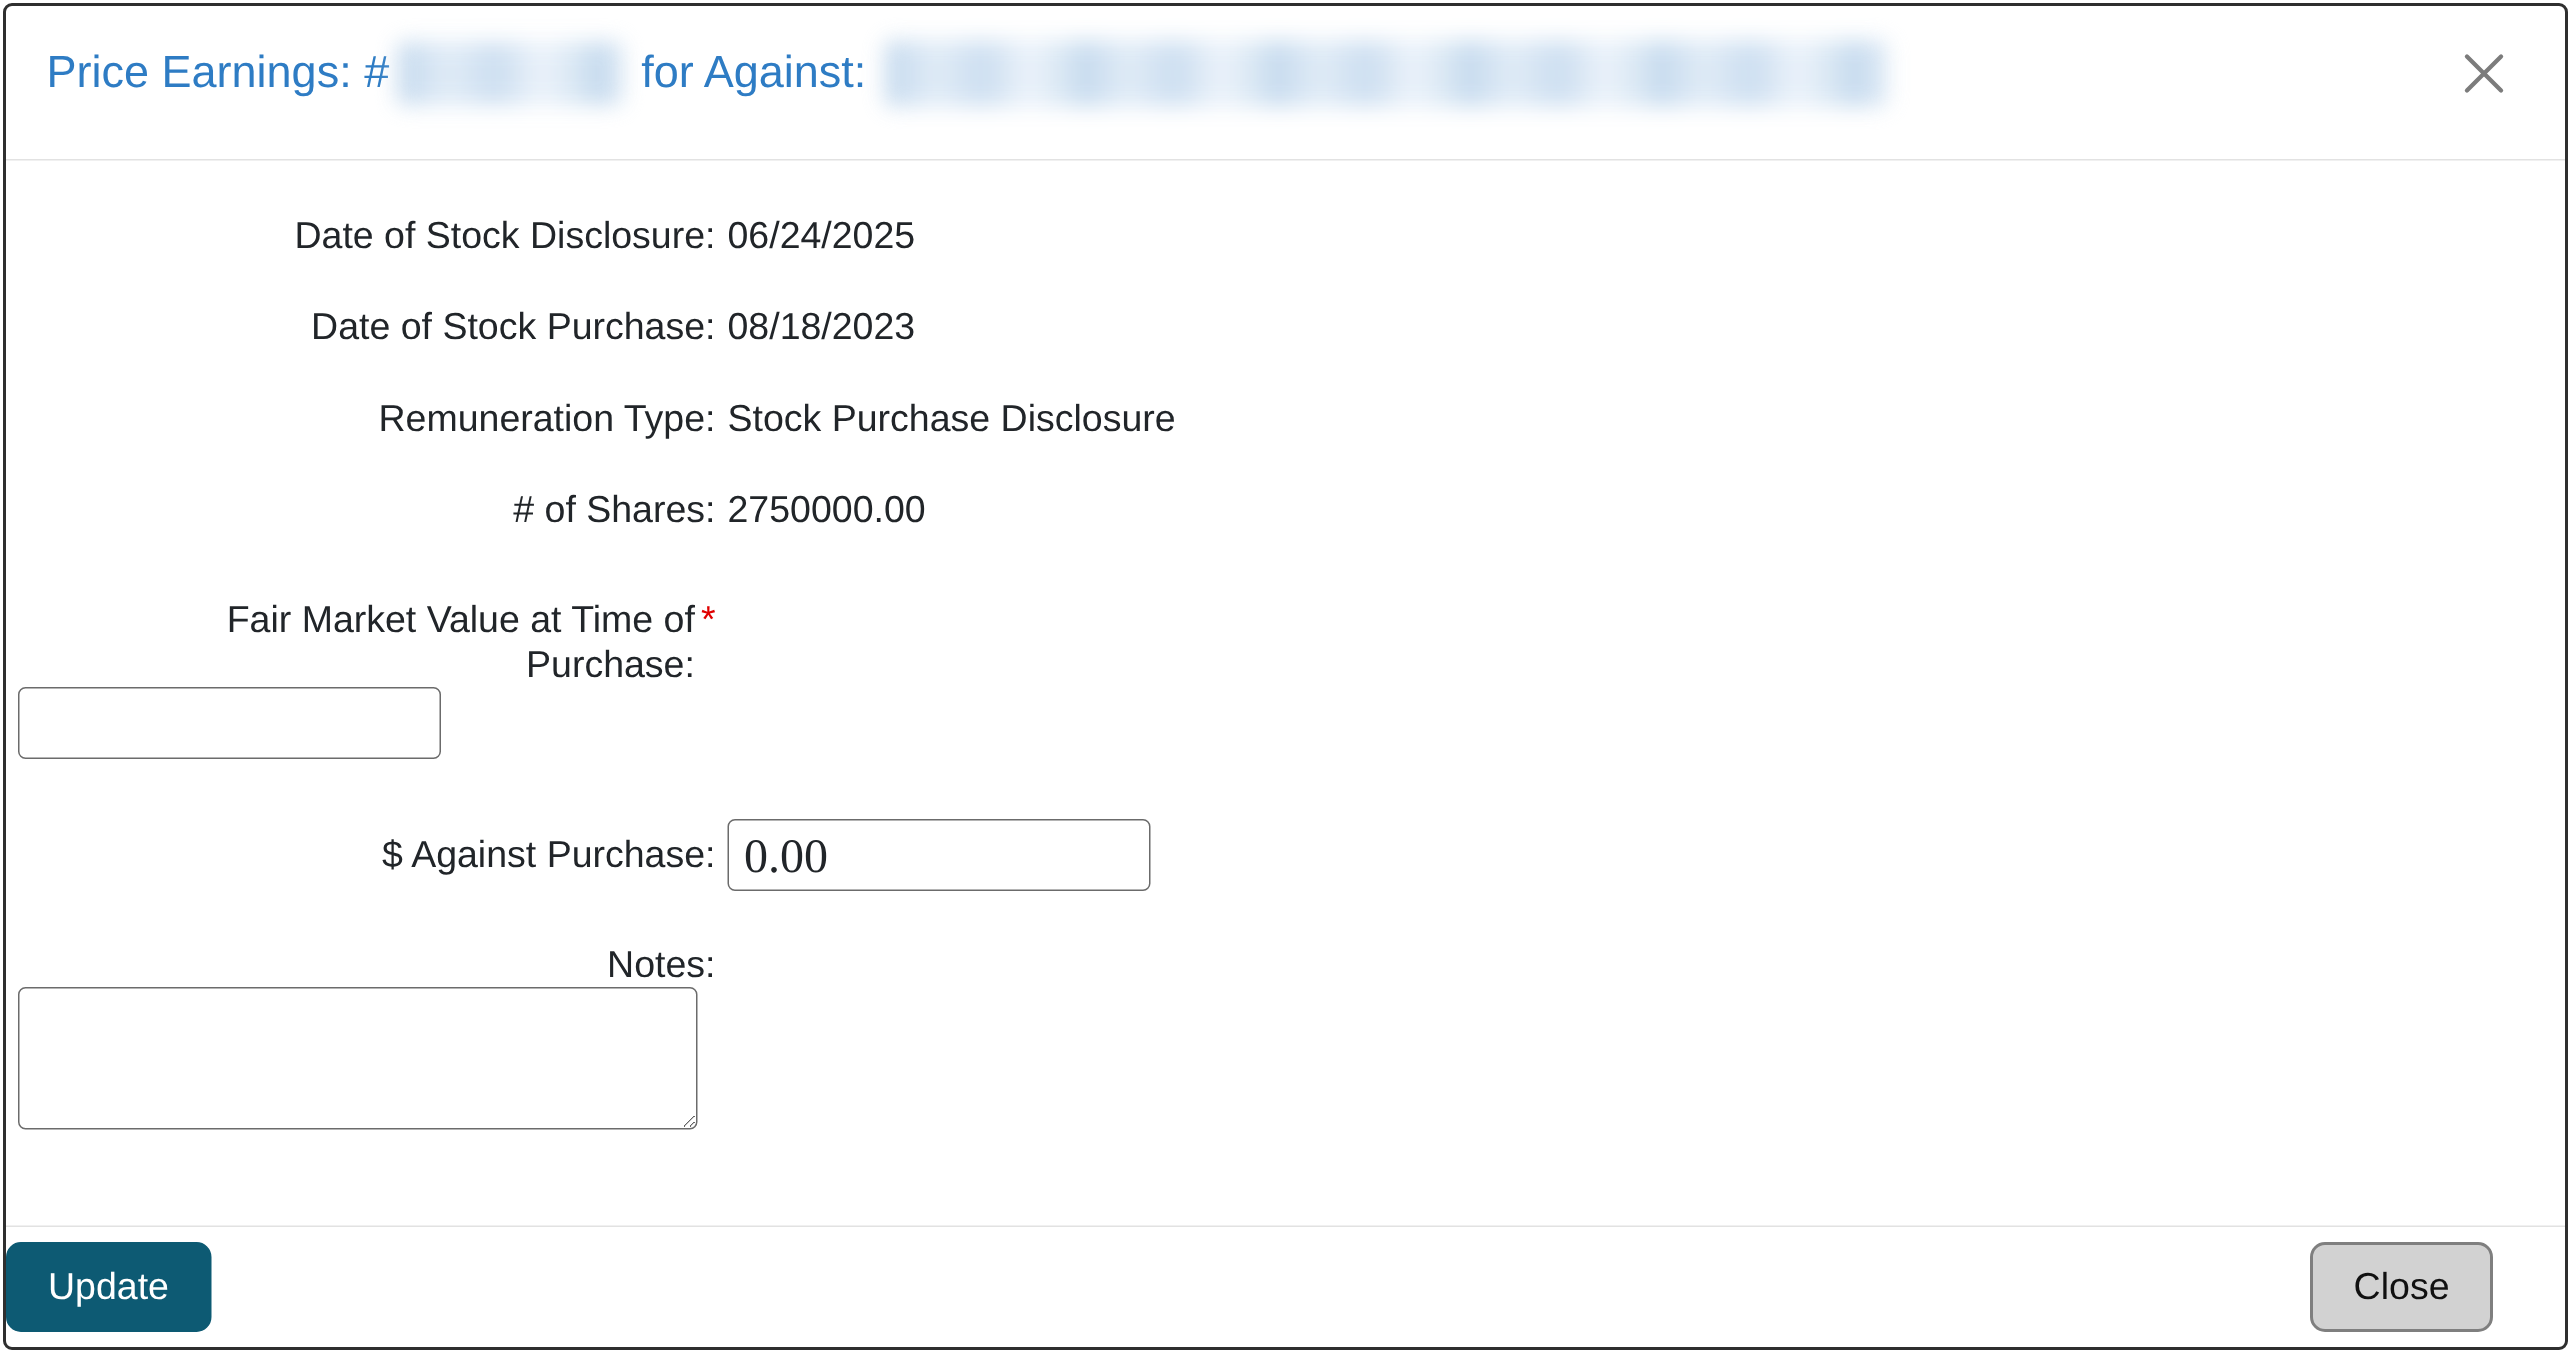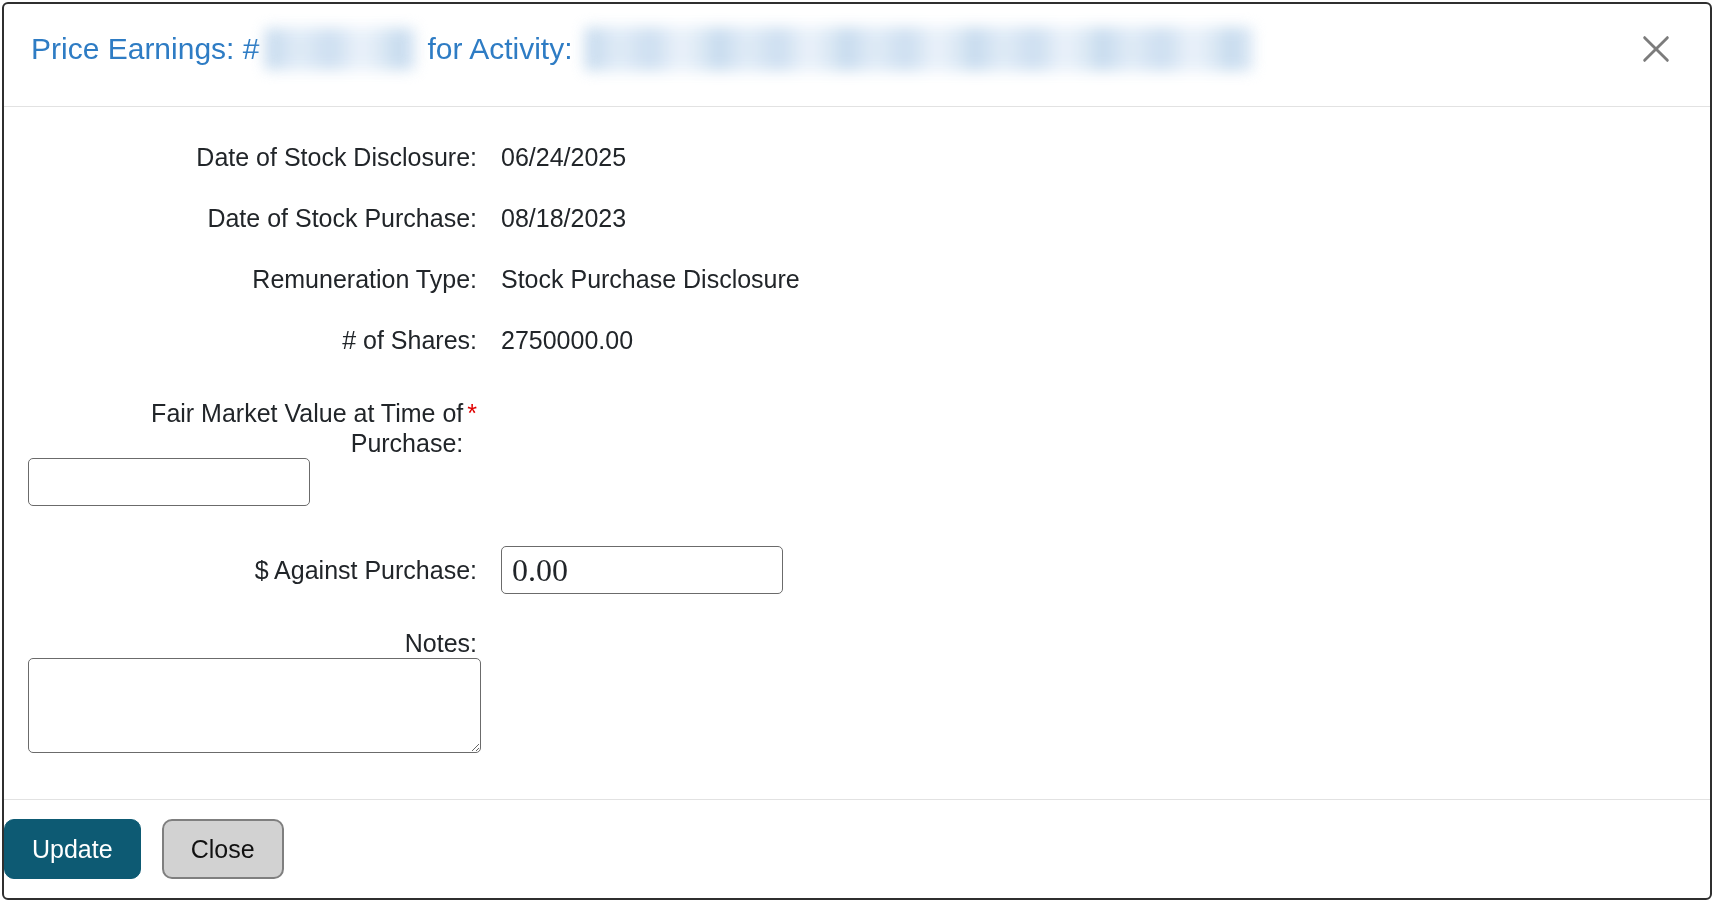--- a/index.html
+++ b/index.html
@@ -62,21 +62,21 @@
   .close-btn svg{display:block;}
   
   .dlg-body{
     flex:1 1 auto;
     padding:35px 0 30px 0;
     overflow:hidden;
   }
   .frow{display:flex;align-items:baseline;}
   .frow.static{margin-bottom:31px;font-size:25px;line-height:28px;}
   .lcol{flex:none;width:473px;text-align:right;font-size:25px;line-height:30px;}
-  .vcol{margin-left:24px;font-size:25px;}
+  .vcol{margin-left:8px;font-size:25px;}
   .frow.input-row{align-items:center;margin-bottom:26px;}
   .frow.input-row.align-top{align-items:flex-start;flex-direction:column;}
   .frow.input-row.align-top .lcol{padding-top:12px;}
   .frow.fmv-row{margin-bottom:40px;}
   .frow.threshold-row{margin-bottom:22px;}
   .lbl.narrow{display:inline-block;max-width:340px;text-align:right;vertical-align:top;}
   .req{color:var(--required-red);margin-left:4px;font-size:25px;}
   input.txt{
     width:282px;height:48px;
     border:1.5px solid var(--input-border);
@@ -91,23 +91,23 @@
     border-radius:5px;
     font-family:"Liberation Sans","DejaVu Sans",sans-serif;
     font-size:25px;color:var(--text-dark);
     padding:6px 10px;outline:none;background:#fff;
     resize:both;
   }
   .notes-row{align-items:flex-start;}
   .notes-row .lcol{padding-top:8px;}
   
   .dlg-footer{
-    flex:none;height:99px;
+    flex:none;height:81px;
     border-top:1px solid var(--separator);
-    display:flex;align-items:center;justify-content:flex-start;
+    display:flex;align-items:center;justify-content:space-between;
     padding-right:48px;gap:21px;
   }
   .btn{
     height:60px;
     font-family:"Liberation Sans","DejaVu Sans",sans-serif;
     font-size:25px;
     border-radius:10px;
     cursor:pointer;
     padding:0 27px;
   }
@@ -122,21 +122,21 @@
 </style>
 </head>
 <body>
 
 <div class="dialog">
 
   <div class="dlg-header">
     <div class="dlg-title">
       <span>Price Earnings: #</span>
       <span class="redacted blob-id"></span>
-      <span>for Activity:</span>
+      <span>for Against:</span>
       <span class="redacted blob-activity"></span>
     </div>
     <button class="close-btn" aria-label="Close">
       <svg width="38" height="38" viewBox="0 0 38 38">
         <line x1="7" y1="7" x2="31" y2="31" stroke="#7c7c7c" stroke-width="3" stroke-linecap="round"></line>
         <line x1="31" y1="7" x2="7" y2="31" stroke="#7c7c7c" stroke-width="3" stroke-linecap="round"></line>
       </svg>
     </button>
   </div>
 

